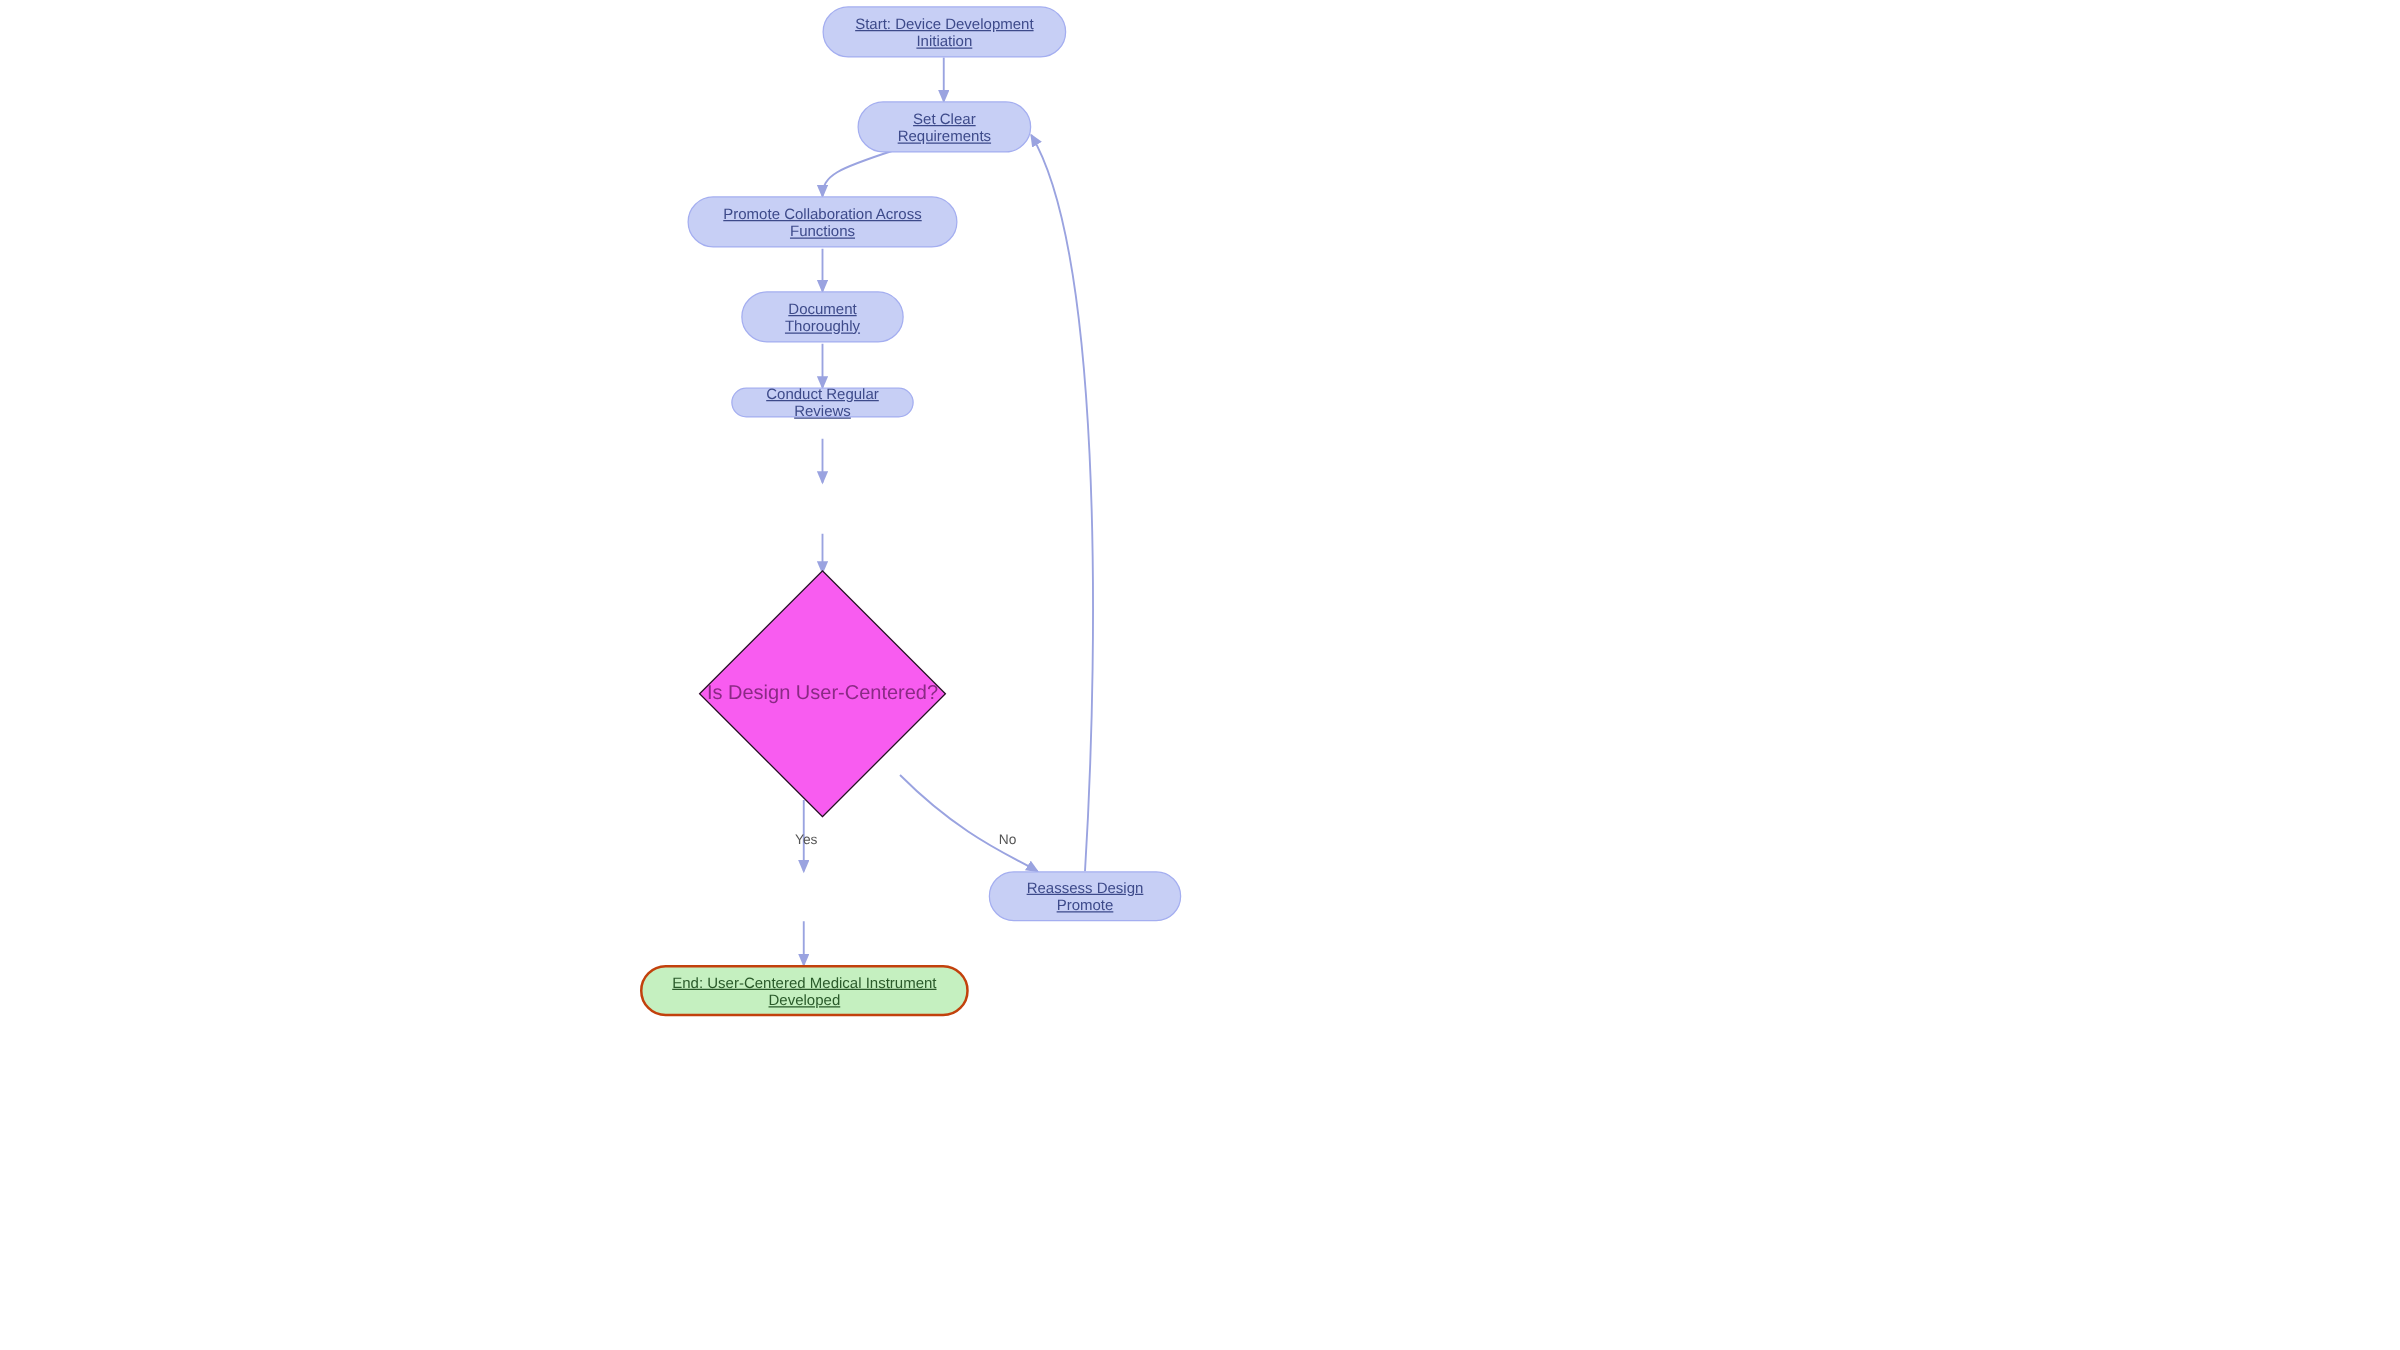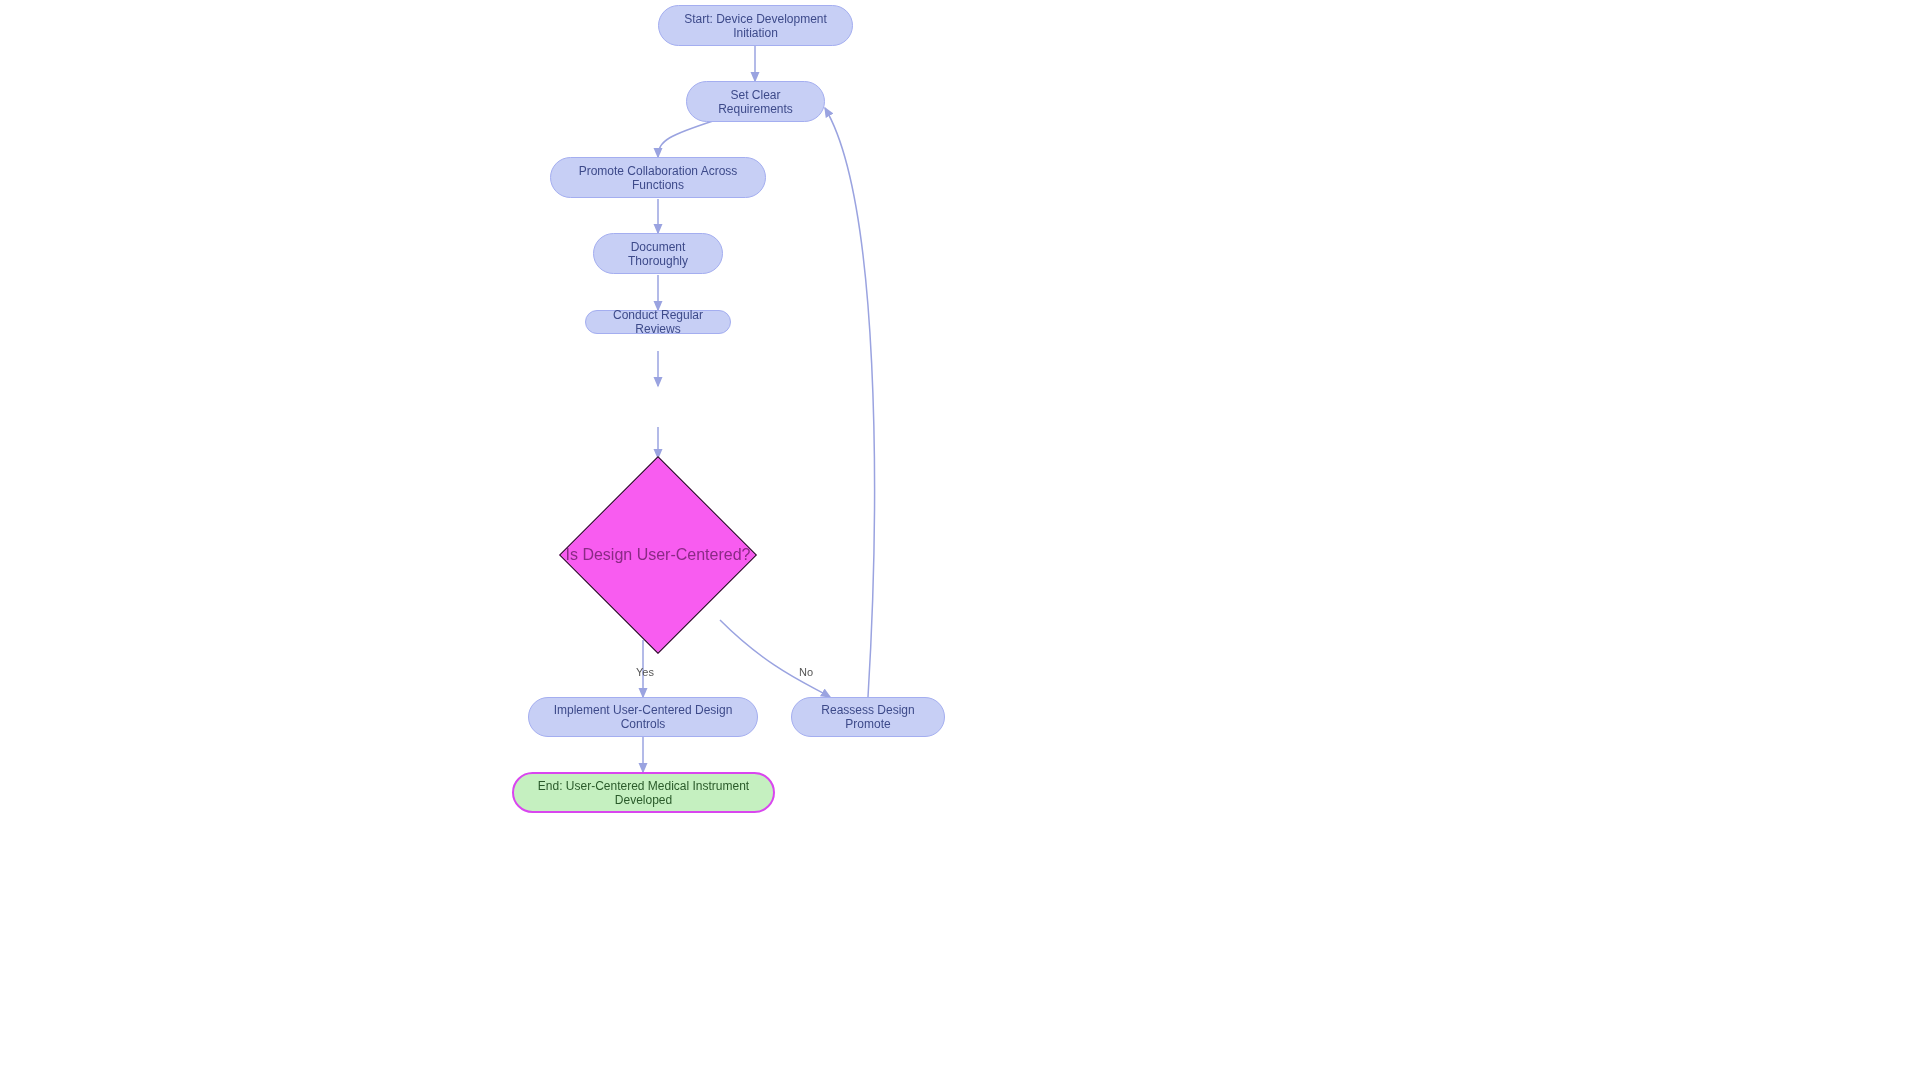--- a/index.html
+++ b/index.html
@@ -19,30 +19,31 @@
     height: 1080px;
   }
   .node {
     position: absolute;
     display: flex;
     align-items: center;
     justify-content: flex-end;
     font-size: 12px;
     text-align: center;
     padding: 0 12px;
+    text-decoration: underline;
   }
   .pill {
     background: #c7cff5;
     border: 1px solid #a4aef0;
     border-radius: 22px;
     color: #3d4a8a;
   }
   .end-node {
     background: #c5f0c0;
-    border: 2px solid #d946ef;
+    border: 2px solid #c2410c;
     border-radius: 22px;
     color: #2a5a2a;
   }
   .diamond-wrap {
     position: absolute;
   }
   .diamond {
     position: absolute;
     width: 140px;
     height: 140px;
@@ -137,23 +138,20 @@
   <div class="node pill" style="left:585px; top:310px; width:146px; height:24px;">
     <span>Conduct Regular Reviews</span>
   </div>
 
 
   <div class="diamond-wrap" style="left:658px; top:555px; width:0; height:0;">
     <div class="diamond"></div>
     <div class="diamond-text">Is Design User-Centered?</div>
   </div>
 
-  <div class="node pill" style="left:528px; top:697px; width:230px; height:40px;">
-    <span>Implement User-Centered Design Controls</span>
-  </div>
 
   <div class="node pill" style="left:791px; top:697px; width:154px; height:40px;">
     <span>Reassess Design Promote</span>
   </div>
 
   <div class="node end-node" style="left:512px; top:772px; width:263px; height:41px;">
     <span>End: User-Centered Medical Instrument Developed</span>
   </div>
 
   <div class="edge-label" style="left:636px; top:666px;">Yes</div>

